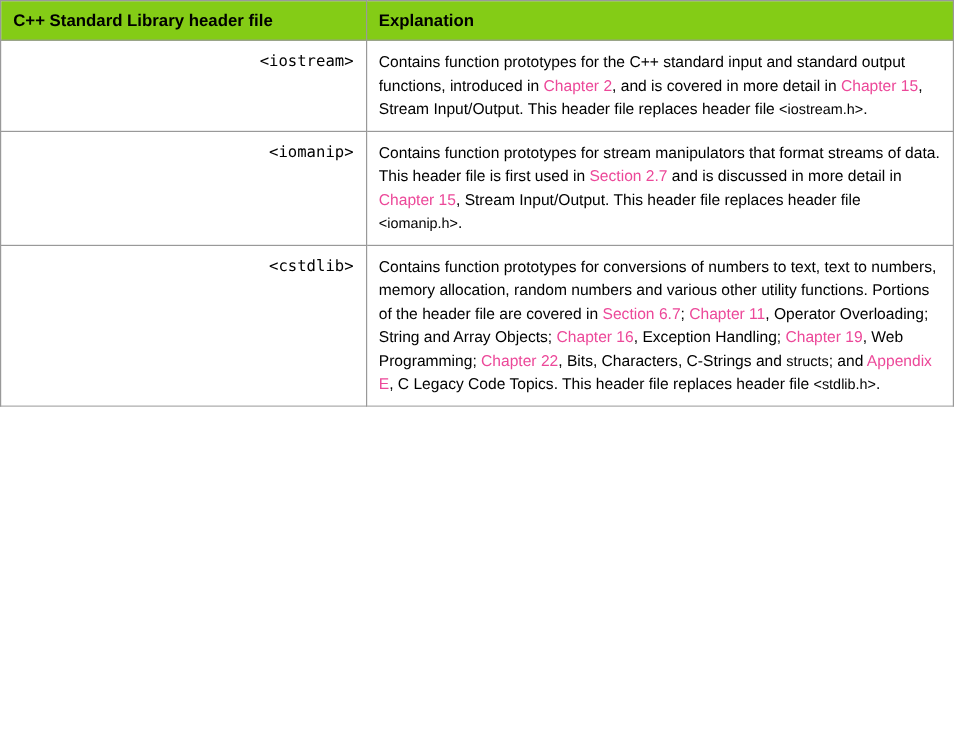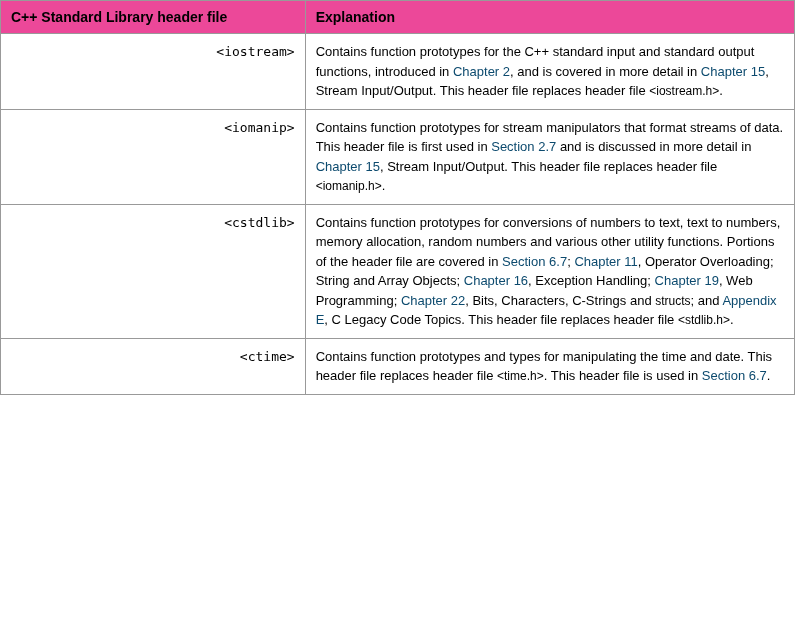--- a/index.html
+++ b/index.html
@@ -13,37 +13,37 @@
       width: 795px;
       border-collapse: collapse;
       border: 1px solid #999;
     }
     th, td {
       border: 1px solid #999;
       padding: 8px 10px;
       vertical-align: top;
     }
     th {
-      background: #ec4899;
+      background: #84cc16;
       font-weight: bold;
       font-size: 14px;
       text-align: left;
     }
     td:first-child {
       width: 305px;
       font-family: monospace;
       font-size: 13px;
       white-space: nowrap;
       text-align: right;
     }
     td:last-child {
       width: 490px;
     }
     .link {
-      color: #0c4a6e;
+      color: #ec4899;
       text-decoration: none;
     }
     .mono {
       font-family: Liberation Sans, sans-serif;
       font-size: 12px;
     }
     tr td {
       line-height: 1.5;
     }
   </style>
@@ -63,18 +63,14 @@
         <td>Contains function prototypes for the C++ standard input and standard output functions, introduced in <a href="#" class="link">Chapter 2</a>, and is covered in more detail in <a href="#" class="link">Chapter 15</a>, Stream Input/Output. This header file replaces header file <span class="mono">&lt;iostream.h&gt;</span>.</td>
       </tr>
       <tr>
         <td>&lt;iomanip&gt;</td>
         <td>Contains function prototypes for stream manipulators that format streams of data. This header file is first used in <a href="#" class="link">Section 2.7</a> and is discussed in more detail in <a href="#" class="link">Chapter 15</a>, Stream Input/Output. This header file replaces header file <span class="mono">&lt;iomanip.h&gt;</span>.</td>
       </tr>
       <tr>
         <td>&lt;cstdlib&gt;</td>
         <td>Contains function prototypes for conversions of numbers to text, text to numbers, memory allocation, random numbers and various other utility functions. Portions of the header file are covered in <a href="#" class="link">Section 6.7</a>; <a href="#" class="link">Chapter 11</a>, Operator Overloading; String and Array Objects; <a href="#" class="link">Chapter 16</a>, Exception Handling; <a href="#" class="link">Chapter 19</a>, Web Programming; <a href="#" class="link">Chapter 22</a>, Bits, Characters, C-Strings and <span class="mono">structs</span>; and <a href="#" class="link">Appendix E</a>, C Legacy Code Topics. This header file replaces header file <span class="mono">&lt;stdlib.h&gt;</span>.</td>
       </tr>
-      <tr>
-        <td>&lt;ctime&gt;</td>
-        <td>Contains function prototypes and types for manipulating the time and date. This header file replaces header file <span class="mono">&lt;time.h&gt;</span>. This header file is used in <a href="#" class="link">Section 6.7</a>.</td>
-      </tr>
     </tbody>
 </table>
 
 </body></html>

